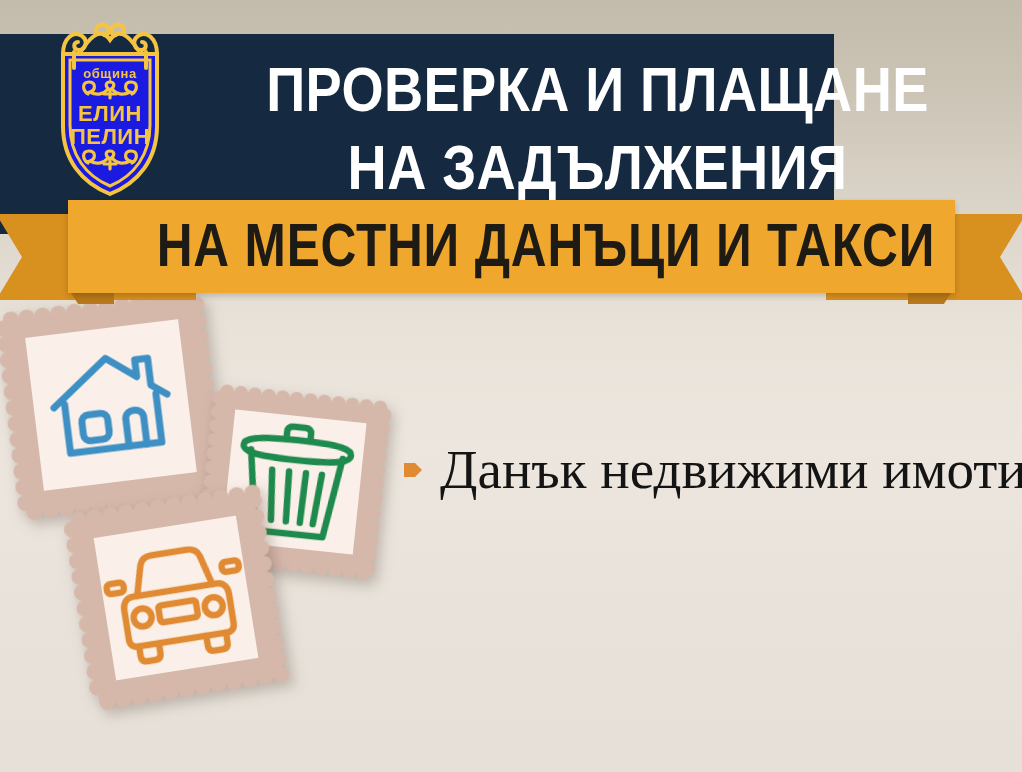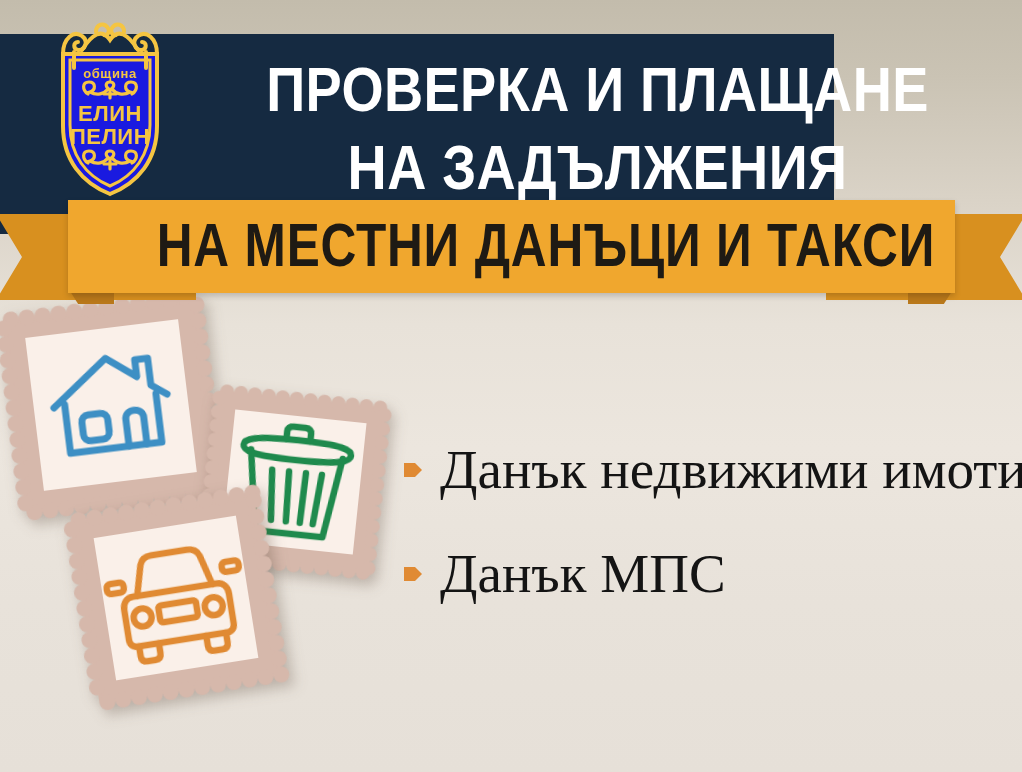--- a/index.html
+++ b/index.html
@@ -436,23 +436,15 @@
     <div class="list-item">
       <span class="bullet">
         <svg viewBox="0 0 22 22" xmlns="http://www.w3.org/2000/svg">
           <path d="M2 4 H13 L20 11 L13 18 H2 Z" fill="#e08a33"></path>
         </svg>
       </span>
       <span class="list-label">Данък недвижими имоти</span>
     </div>
 
 
-    <div class="list-item">
-      <span class="bullet">
-        <svg viewBox="0 0 22 22" xmlns="http://www.w3.org/2000/svg">
-          <path d="M2 4 H13 L20 11 L13 18 H2 Z" fill="#e08a33"></path>
-        </svg>
-      </span>
-      <span class="list-label">Данък МПС</span>
-    </div>
   </div>
 
 </div>
 
 </body></html>

